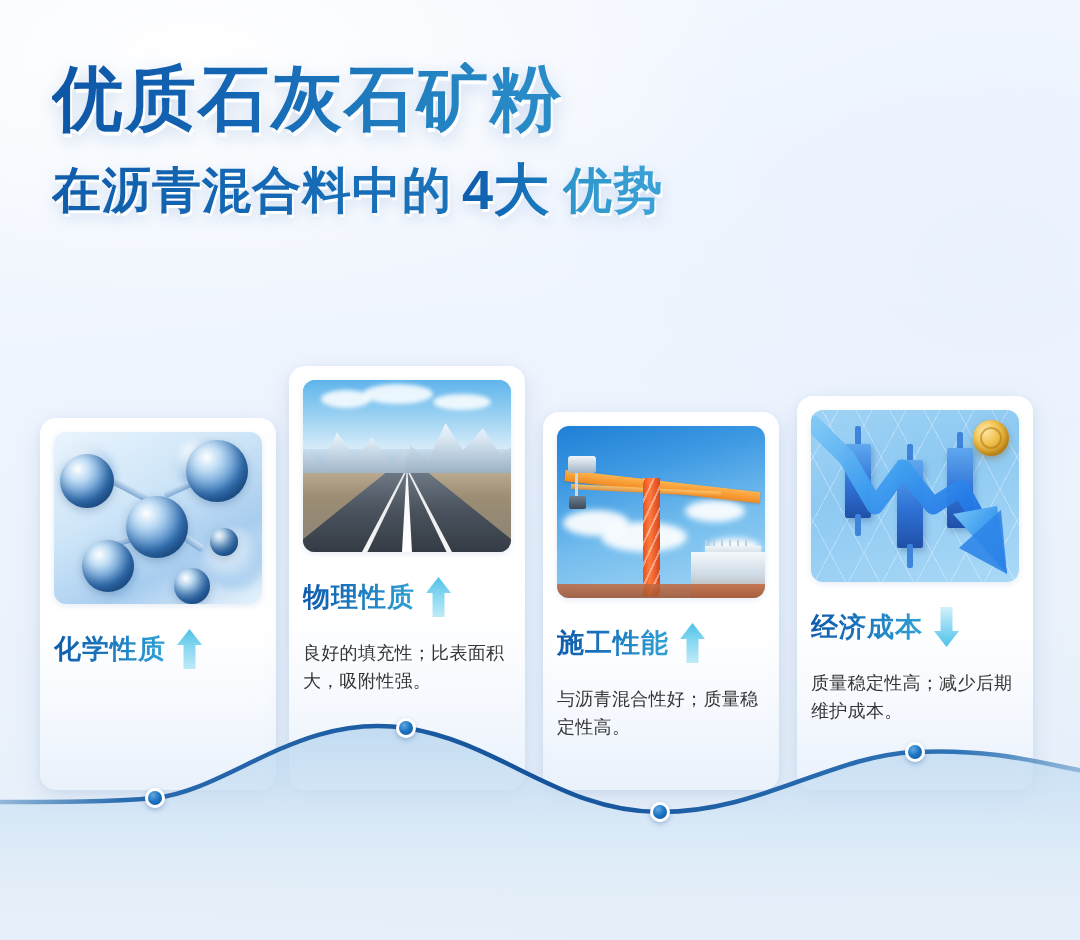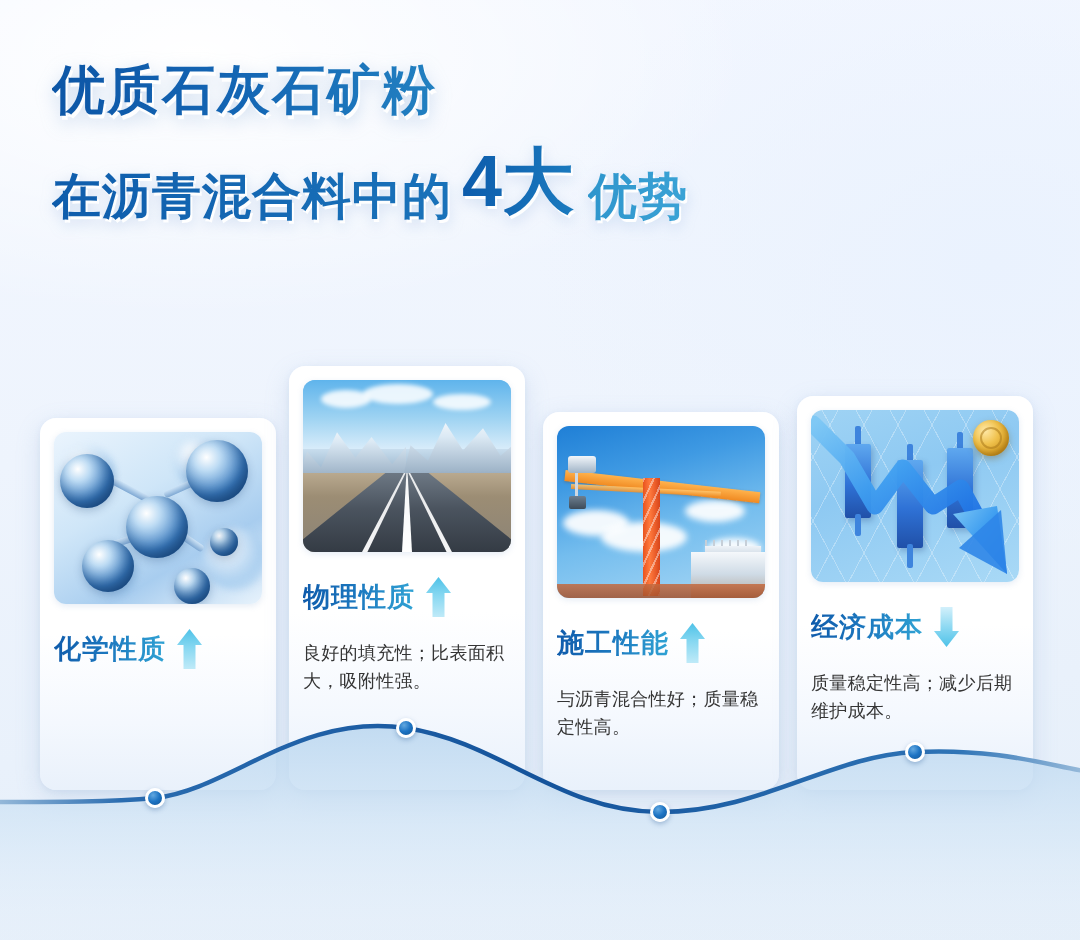--- a/index.html
+++ b/index.html
@@ -19,50 +19,50 @@
     background:
       radial-gradient(ellipse 900px 420px at 18% 6%, #ffffff 0%, rgba(255,255,255,0) 62%),
       radial-gradient(ellipse 700px 520px at 92% 28%, #eaf2fe 0%, rgba(234,242,254,0) 65%),
       linear-gradient(175deg, #f3f7ff 0%, #eef4fd 45%, #e9f1fb 74%, #e4eef9 100%);
   }
 
   
   .header { position: absolute; left: 52px; top: 62px; }
 
   .main-title {
-    font-size: 53px;
+    font-size: 71px;
     font-weight: 700;
     letter-spacing: 2px;
     line-height: 1.05;
     background: linear-gradient(95deg, #0d56a6 0%, #1466b4 30%, #2382c2 62%, #2e95cc 100%);
     -webkit-background-clip: text;
     background-clip: text;
     color: transparent;
     -webkit-text-fill-color: transparent;
     filter: drop-shadow(2px 4px 0px rgba(255,255,255,0.95))
             drop-shadow(0 5px 9px rgba(120,160,210,0.30));
     white-space: nowrap;
   }
 
   .sub-title {
     margin-top: 16px;
     white-space: nowrap;
     display: flex;
-    align-items: flex-end;
+    align-items: center;
     filter: drop-shadow(2px 3px 0px rgba(255,255,255,0.95))
             drop-shadow(0 4px 7px rgba(120,160,210,0.25));
   }
   .sub-a {
     font-size: 49px; font-weight: 700; letter-spacing: 1px;
     background: linear-gradient(95deg, #0f5dac 0%, #1a73ba 100%);
     -webkit-background-clip: text; background-clip: text;
     color: transparent; -webkit-text-fill-color: transparent;
   }
   .sub-num {
-    font-size: 72px; font-weight: 800; letter-spacing: 0px;
+    font-size: 56px; font-weight: 800; letter-spacing: 0px;
     padding: 0 4px 0 10px;
     background: linear-gradient(95deg, #0b58a9 0%, #1b7cc0 100%);
     -webkit-background-clip: text; background-clip: text;
     color: transparent; -webkit-text-fill-color: transparent;
   }
   .sub-b {
     font-size: 49px; font-weight: 700; letter-spacing: 1px;
     margin-left: 10px;
     background: linear-gradient(95deg, #2e95cc 0%, #3ba3d6 100%);
     -webkit-background-clip: text; background-clip: text;

